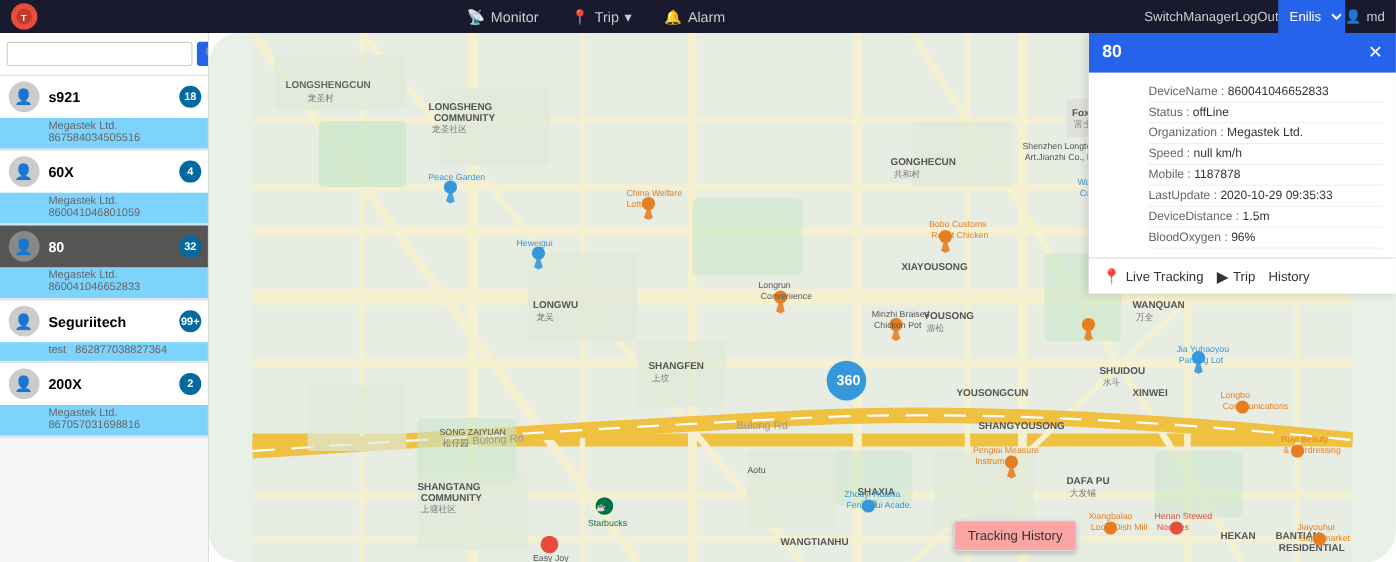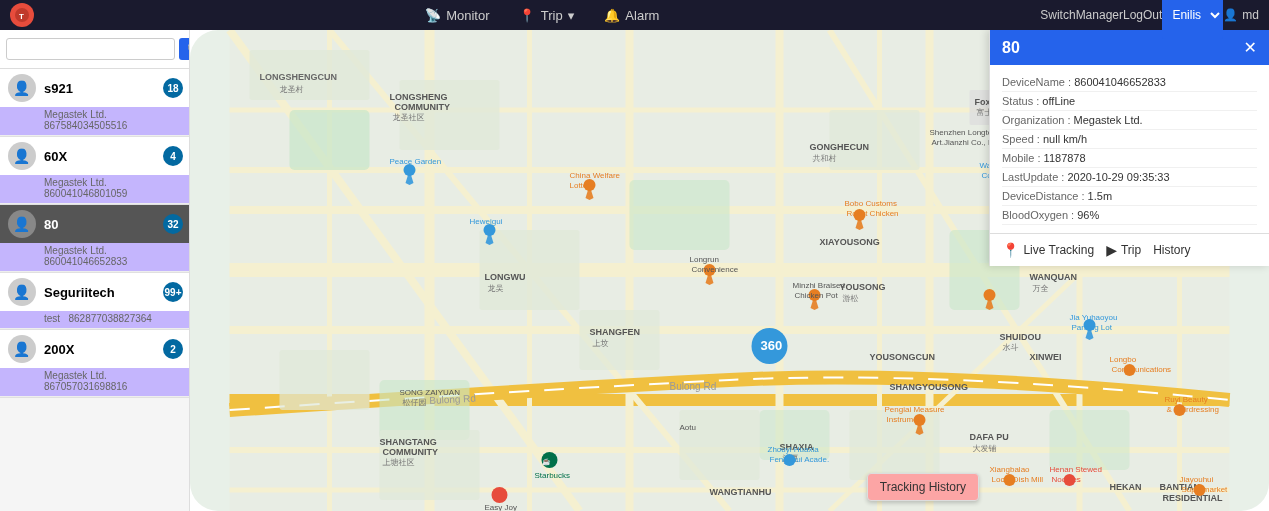--- a/index.html
+++ b/index.html
@@ -118,21 +118,21 @@
       top: 50%;
       transform: translateY(-50%);
       background: #0369a1;
       color: white;
       border-radius: 50%;
       width: 20px; height: 20px;
       display: flex; align-items: center; justify-content: center;
       font-size: 10px; font-weight: bold;
     }
     .sub-info {
-      background: #c4b5fd;
+      background: #7dd3fc;
       padding: 2px 8px 4px 44px;
       font-size: 10px;
       color: #666;
       border-bottom: 1px solid #eee;
     }
 
     
     .map-area {
       flex: 1;
       position: relative;
@@ -177,20 +177,21 @@
       font-size: 16px;
       font-weight: bold;
     }
     .info-close {
       cursor: pointer; font-size: 16px; color: white; background: none; border: none;
     }
     .info-body {
       padding: 8px 12px;
       flex: 1;
       overflow-y: auto;
+      margin-left: 42px;
     }
     .info-row {
       padding: 3px 0;
       font-size: 11px;
       color: #333;
       border-bottom: 1px solid #f0f0f0;
     }
     .info-row span.label { color: #666; }
     .info-footer {
       display: flex;

